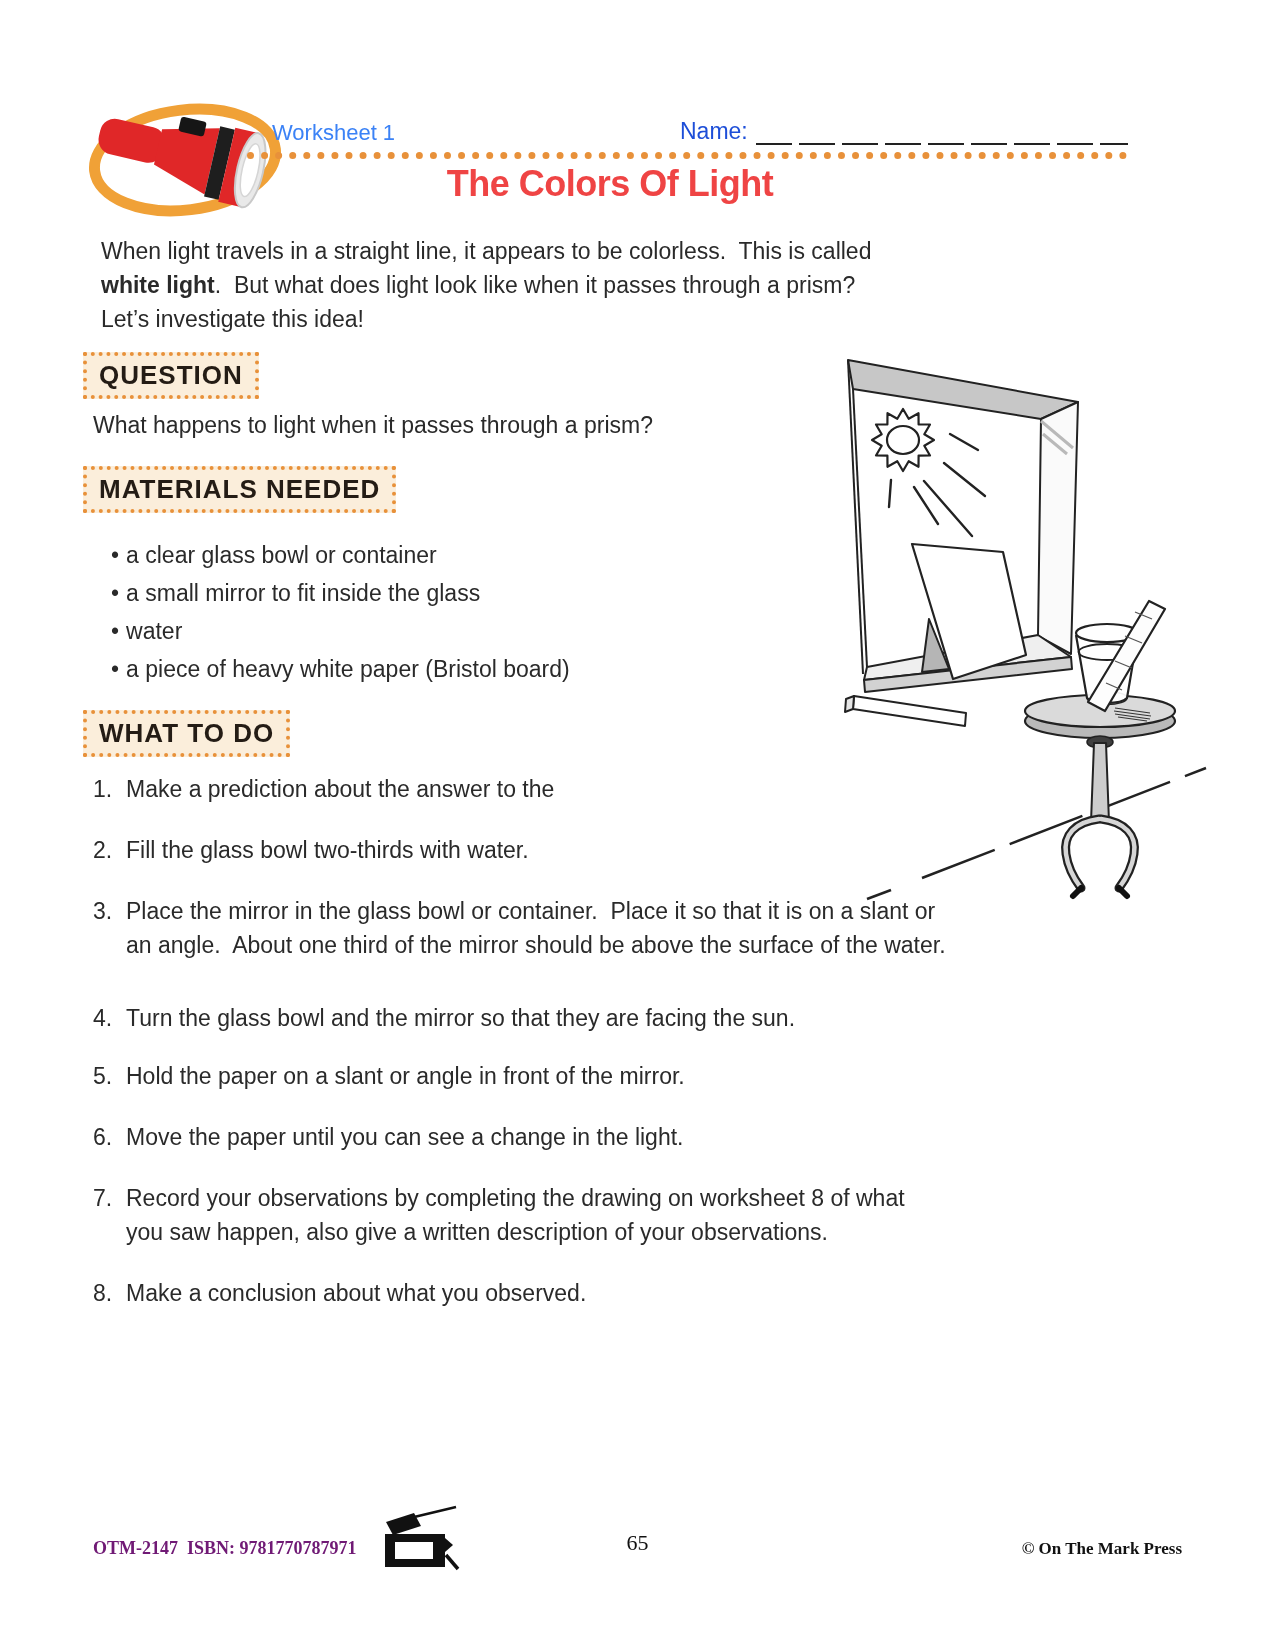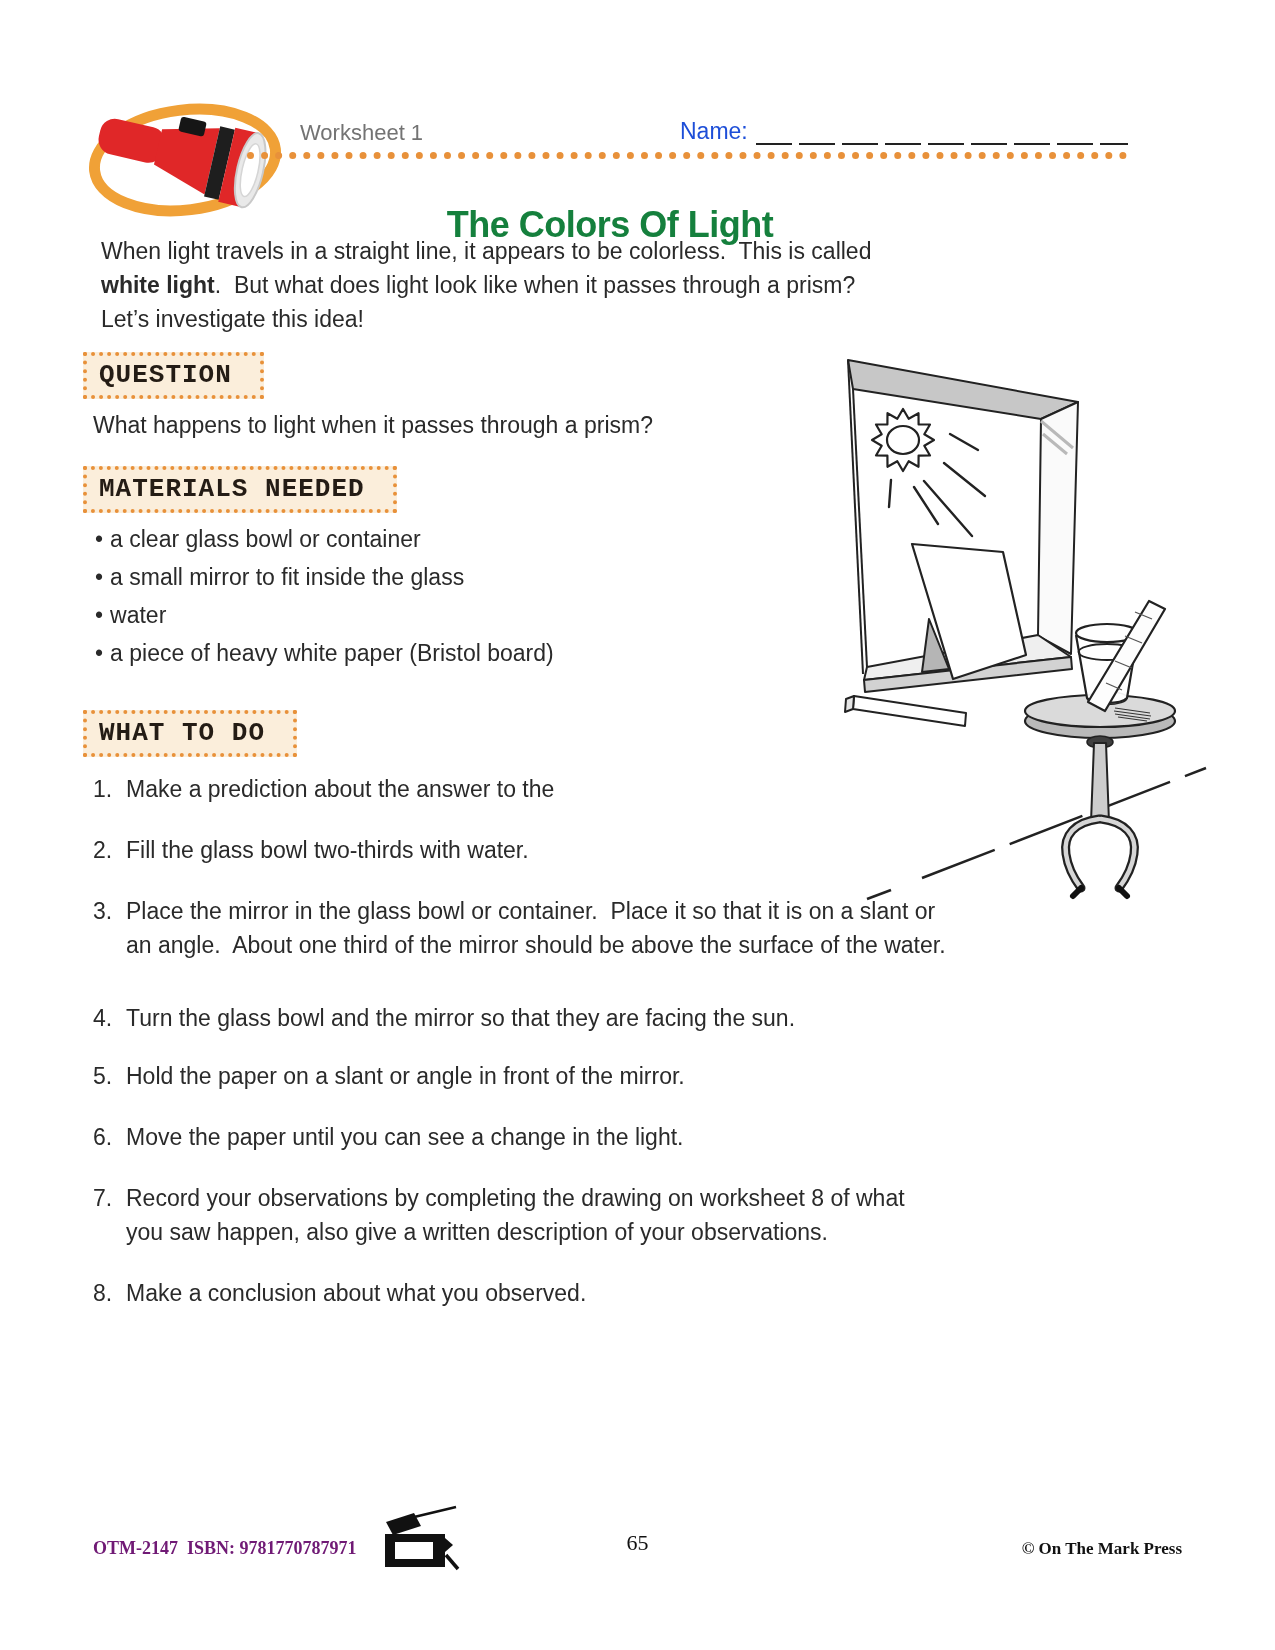--- a/index.html
+++ b/index.html
@@ -4,39 +4,39 @@
 <style>
   html,body{margin:0;padding:0;}
   body{
     width:1275px;height:1650px;position:relative;background:#ffffff;
     font-family:"Liberation Sans", sans-serif;color:#2a2a2a;overflow:hidden;
   }
   .abs{position:absolute;}
   .t{white-space:pre-wrap;}
 
   
-  .worksheet-label{left:272px;top:120px;font-size:22px;color:#737373;margin-left:28px;}
+  .worksheet-label{left:272px;top:120px;font-size:22px;color:#3b82f6;}
   .name-row{left:680px;top:118px;font-size:23px;color:#1d4ed8;display:flex;align-items:flex-end;}
   .name-blank{display:inline-block;width:372px;height:24px;margin-left:8px;
     background:repeating-linear-gradient(90deg,#222 0 36px,transparent 36px 43px) left bottom/100% 2.5px no-repeat;}
   .dotted-rule{left:247px;top:152px;width:880px;height:0;border-top:7px dotted #E8913A;}
   .page-title{left:0;top:163px;width:1220px;text-align:center;font-size:36px;font-weight:bold;
-    color:#15803d;letter-spacing:-0.5px;margin-top:41px;}
+    color:#ef4444;letter-spacing:-0.5px;}
 
   
   .intro{left:93px;top:226px;width:980px;font-size:23px;line-height:34px;}
   .section-head{
     display:inline-block;background:#FBEEDB;border:4px dotted #E8913A;
     font-size:26px;font-weight:bold;letter-spacing:1px;color:#241c15;
-    padding:4px 28px 5px 12px;line-height:30px;font-family:Liberation Mono, monospace;
+    padding:4px 12px 5px 12px;line-height:30px;
   }
   .q-box{left:83px;top:352px;}
   .q-text{left:93px;top:408px;font-size:23px;line-height:34px;}
   .m-box{left:83px;top:466px;}
-  .materials{left:95px;top:520px;font-size:23px;line-height:38px;list-style:none;margin:0;padding:0;}
+  .materials{left:95px;top:520px;font-size:23px;line-height:38px;list-style:none;margin:16px;padding:0;}
   .materials li::before{content:"\2022";margin-right:7px;font-size:23px;}
   .w-box{left:83px;top:710px;}
   .steps{left:93px;top:772px;width:1045px;font-size:23px;line-height:34px;}
   .step{display:grid;grid-template-columns:33px 1fr;}
   .step .num{}
   .mb-s{margin-bottom:24px;} .mb-m{margin-bottom:27px;} .mb-l{margin-bottom:39px;}
 
   
   .footer-code{left:93px;top:1538px;font-family:"Liberation Serif",serif;font-weight:bold;font-size:18px;color:#701a75;}
   .footer-page{left:0;top:1530px;width:1275px;text-align:center;font-family:"Liberation Serif",serif;font-size:22px;color:#111;}

